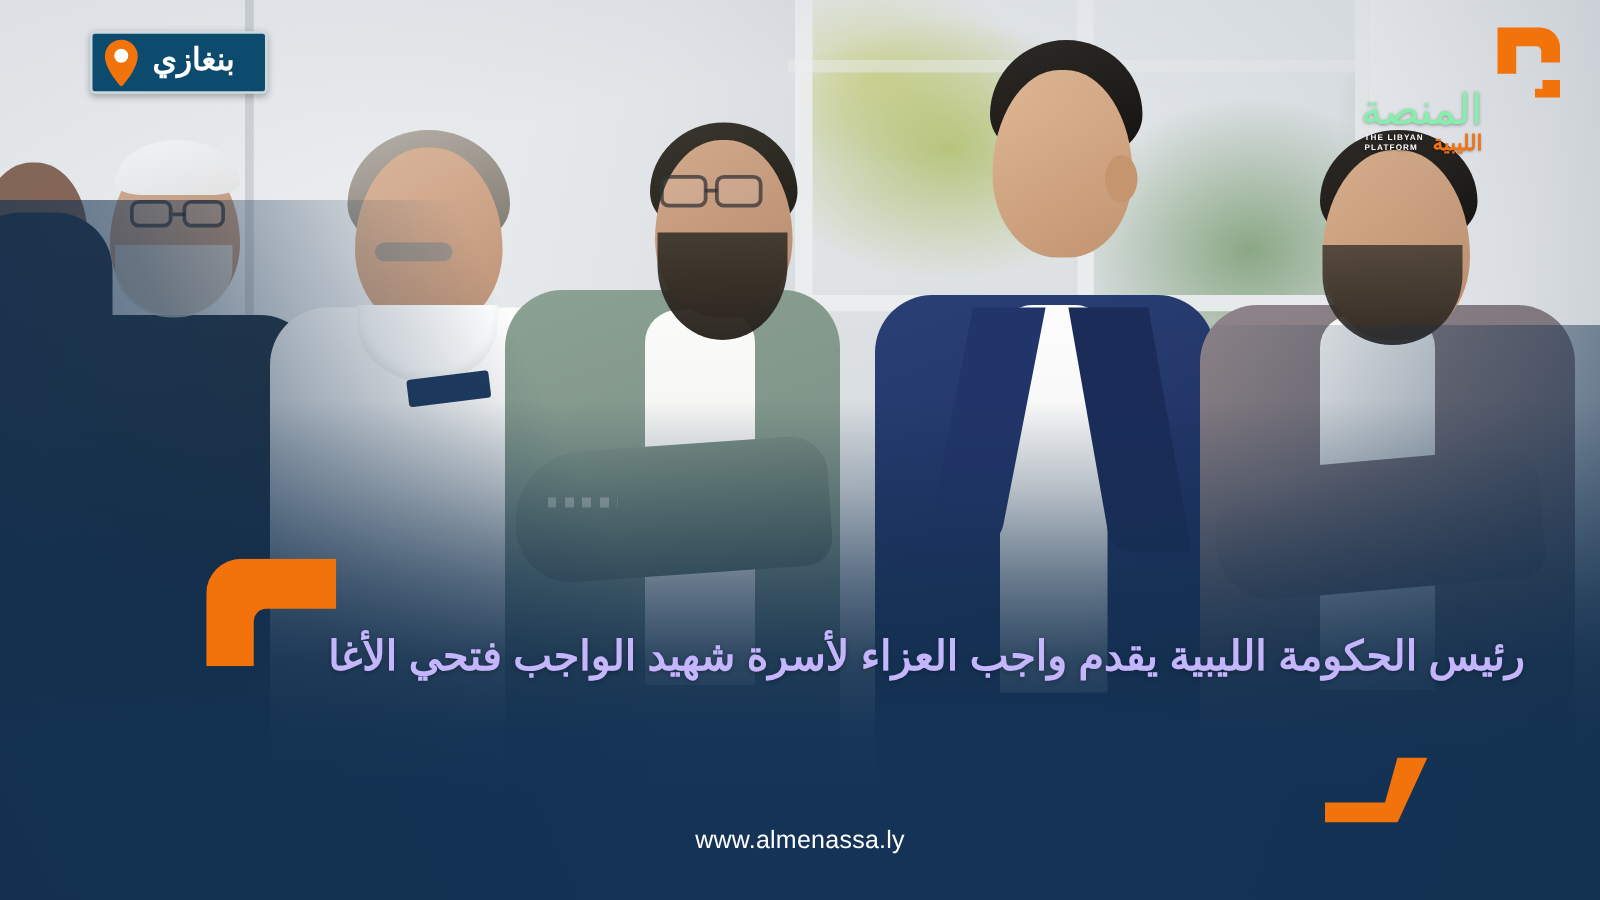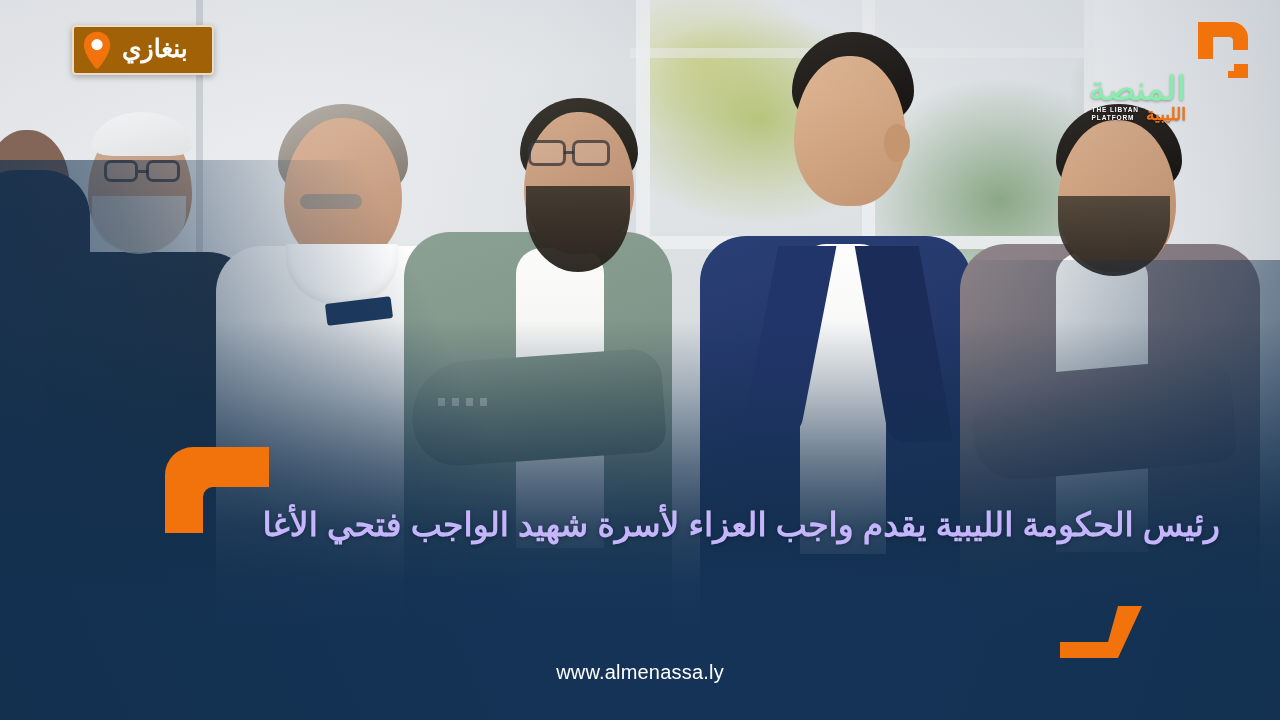--- a/index.html
+++ b/index.html
@@ -154,21 +154,21 @@
   .overlay-right {
     position:absolute; right:0; bottom:0; width:420px; height:460px;
     background:linear-gradient(-70deg, rgba(19,48,79,.75) 0%, rgba(19,48,79,.30) 50%, rgba(19,48,79,0) 85%);
     pointer-events:none;
   }
 
   
   .loc-badge {
     position:absolute; left:72px; top:25px;
     width:142px; height:50px;
-    background:#a16207;
+    background:#0c4a6e;
     border:2px solid rgba(255,255,255,.78);
     border-radius:4px;
     display:flex; align-items:center; justify-content:flex-end;
     padding:0 12px 0 8px;
     box-shadow:0 2px 6px rgba(0,0,0,.28);
     direction:rtl;
   }
   .loc-badge-text {
     color:#ffffff; font-size:25px; font-weight:bold;
     line-height:1; letter-spacing:0px;
@@ -180,21 +180,21 @@
   .logo {
     position:absolute; right:26px; top:14px;
     width:214px; height:78px;
     display:flex; align-items:flex-start; justify-content:flex-end; gap:6px;
   }
   .logo-text { text-align:right; padding-top:10px; }
   .logo-ar-main {
     color:#86efac; font-size:34px; font-weight:normal; line-height:.96;
     direction:rtl; text-shadow:0 1px 3px rgba(0,0,0,.35);margin-top:48px;
   }
-  .logo-sub-row { display:flex; align-items:flex-start; justify-content:flex-end; gap:7px; margin-top:1px; }
+  .logo-sub-row { display:flex; align-items:flex-end; justify-content:flex-end; gap:7px; margin-top:1px; }
   .logo-ar-sub {
     color:#f07317; font-size:17px; font-weight:bold; line-height:1; direction:rtl;
     text-shadow:0 1px 2px rgba(0,0,0,.3);
   }
   .logo-en {
     color:#ffffff; font-size:6.5px; font-weight:bold; letter-spacing:.9px;
     line-height:1.22; text-align:left; text-shadow:0 1px 2px rgba(0,0,0,.45);
   }
   .logo-mark { margin-top:2px; }
 

